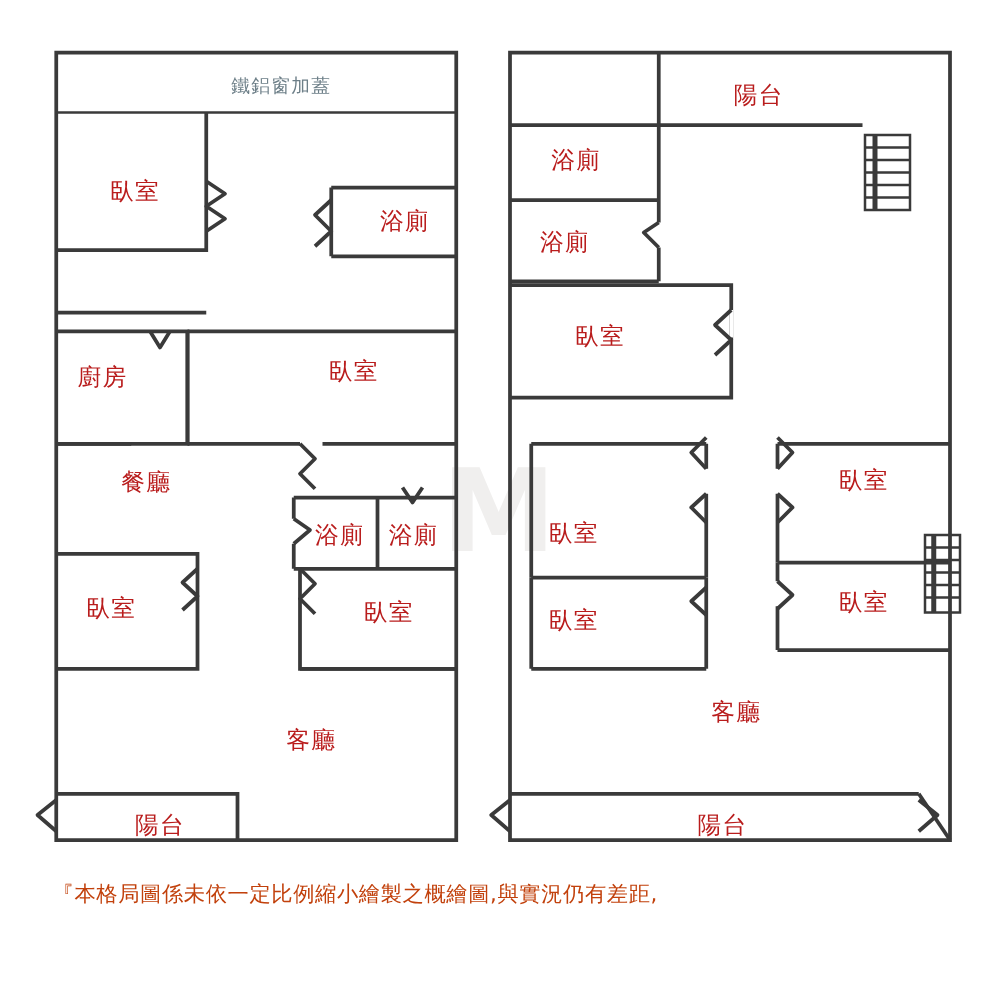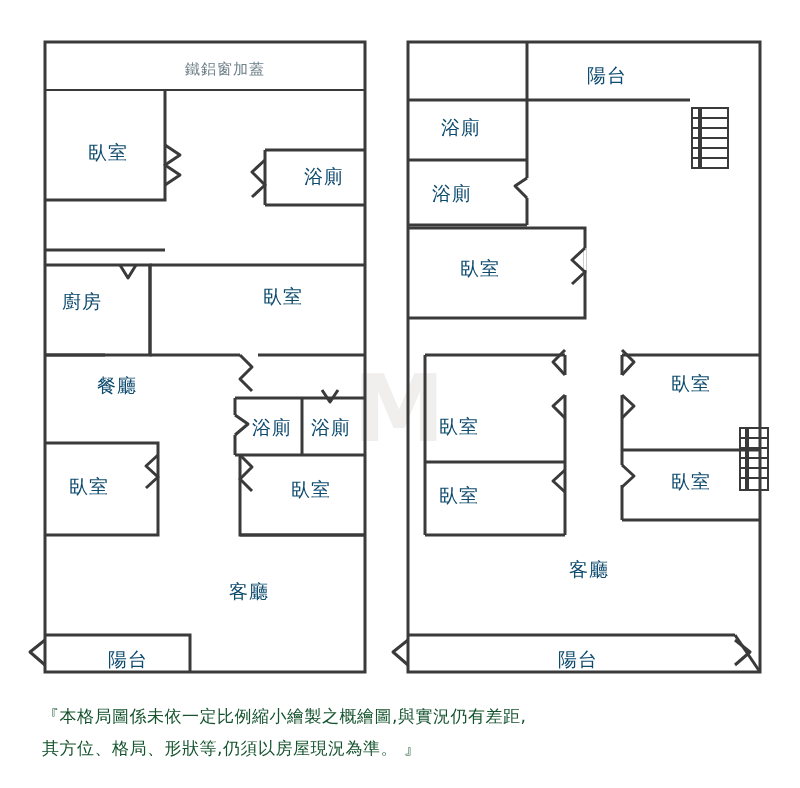--- a/index.html
+++ b/index.html
@@ -32,36 +32,36 @@
     user-select: none;
     pointer-events: none;
   }
   svg.plan {
     position: absolute;
     left: 0;
     top: 0;
   }
   .room-label {
     position: absolute;
-    color: #0c4a6e;
+    color: #b91c1c;
     font-size: 19px;
     letter-spacing: 1px;
     white-space: nowrap;
     transform: translate(-50%, -50%);
   }
   .room-label.small {
     font-size: 15px;
     color: #6d7f88;
   }
   .note {
     position: absolute;
     left: 42px;
     top: 700px;
     width: 720px;
-    color: #14532d;
+    color: #c2410c;
     font-size: 17px;
     line-height: 32px;
     letter-spacing: 0.5px;
   }
   .note div { white-space: nowrap; }
 </style>
 </head>
 <body>
 
 <div id="page">
@@ -189,16 +189,15 @@
   <div class="room-label" style="left:480px; top:269px;">臥室</div>
   <div class="room-label" style="left:691px; top:384px;">臥室</div>
   <div class="room-label" style="left:459px; top:427px;">臥室</div>
   <div class="room-label" style="left:691px; top:482px;">臥室</div>
   <div class="room-label" style="left:459px; top:496px;">臥室</div>
   <div class="room-label" style="left:589px; top:570px;">客廳</div>
   <div class="room-label" style="left:578px; top:660px;">陽台</div>
 
   <div class="note">
     <div>『本格局圖係未依一定比例縮小繪製之概繪圖,與實況仍有差距,</div>
-    <div>其方位、格局、形狀等,仍須以房屋現況為準。 』</div>
   </div>
 
 </div>
 
 </body></html>

